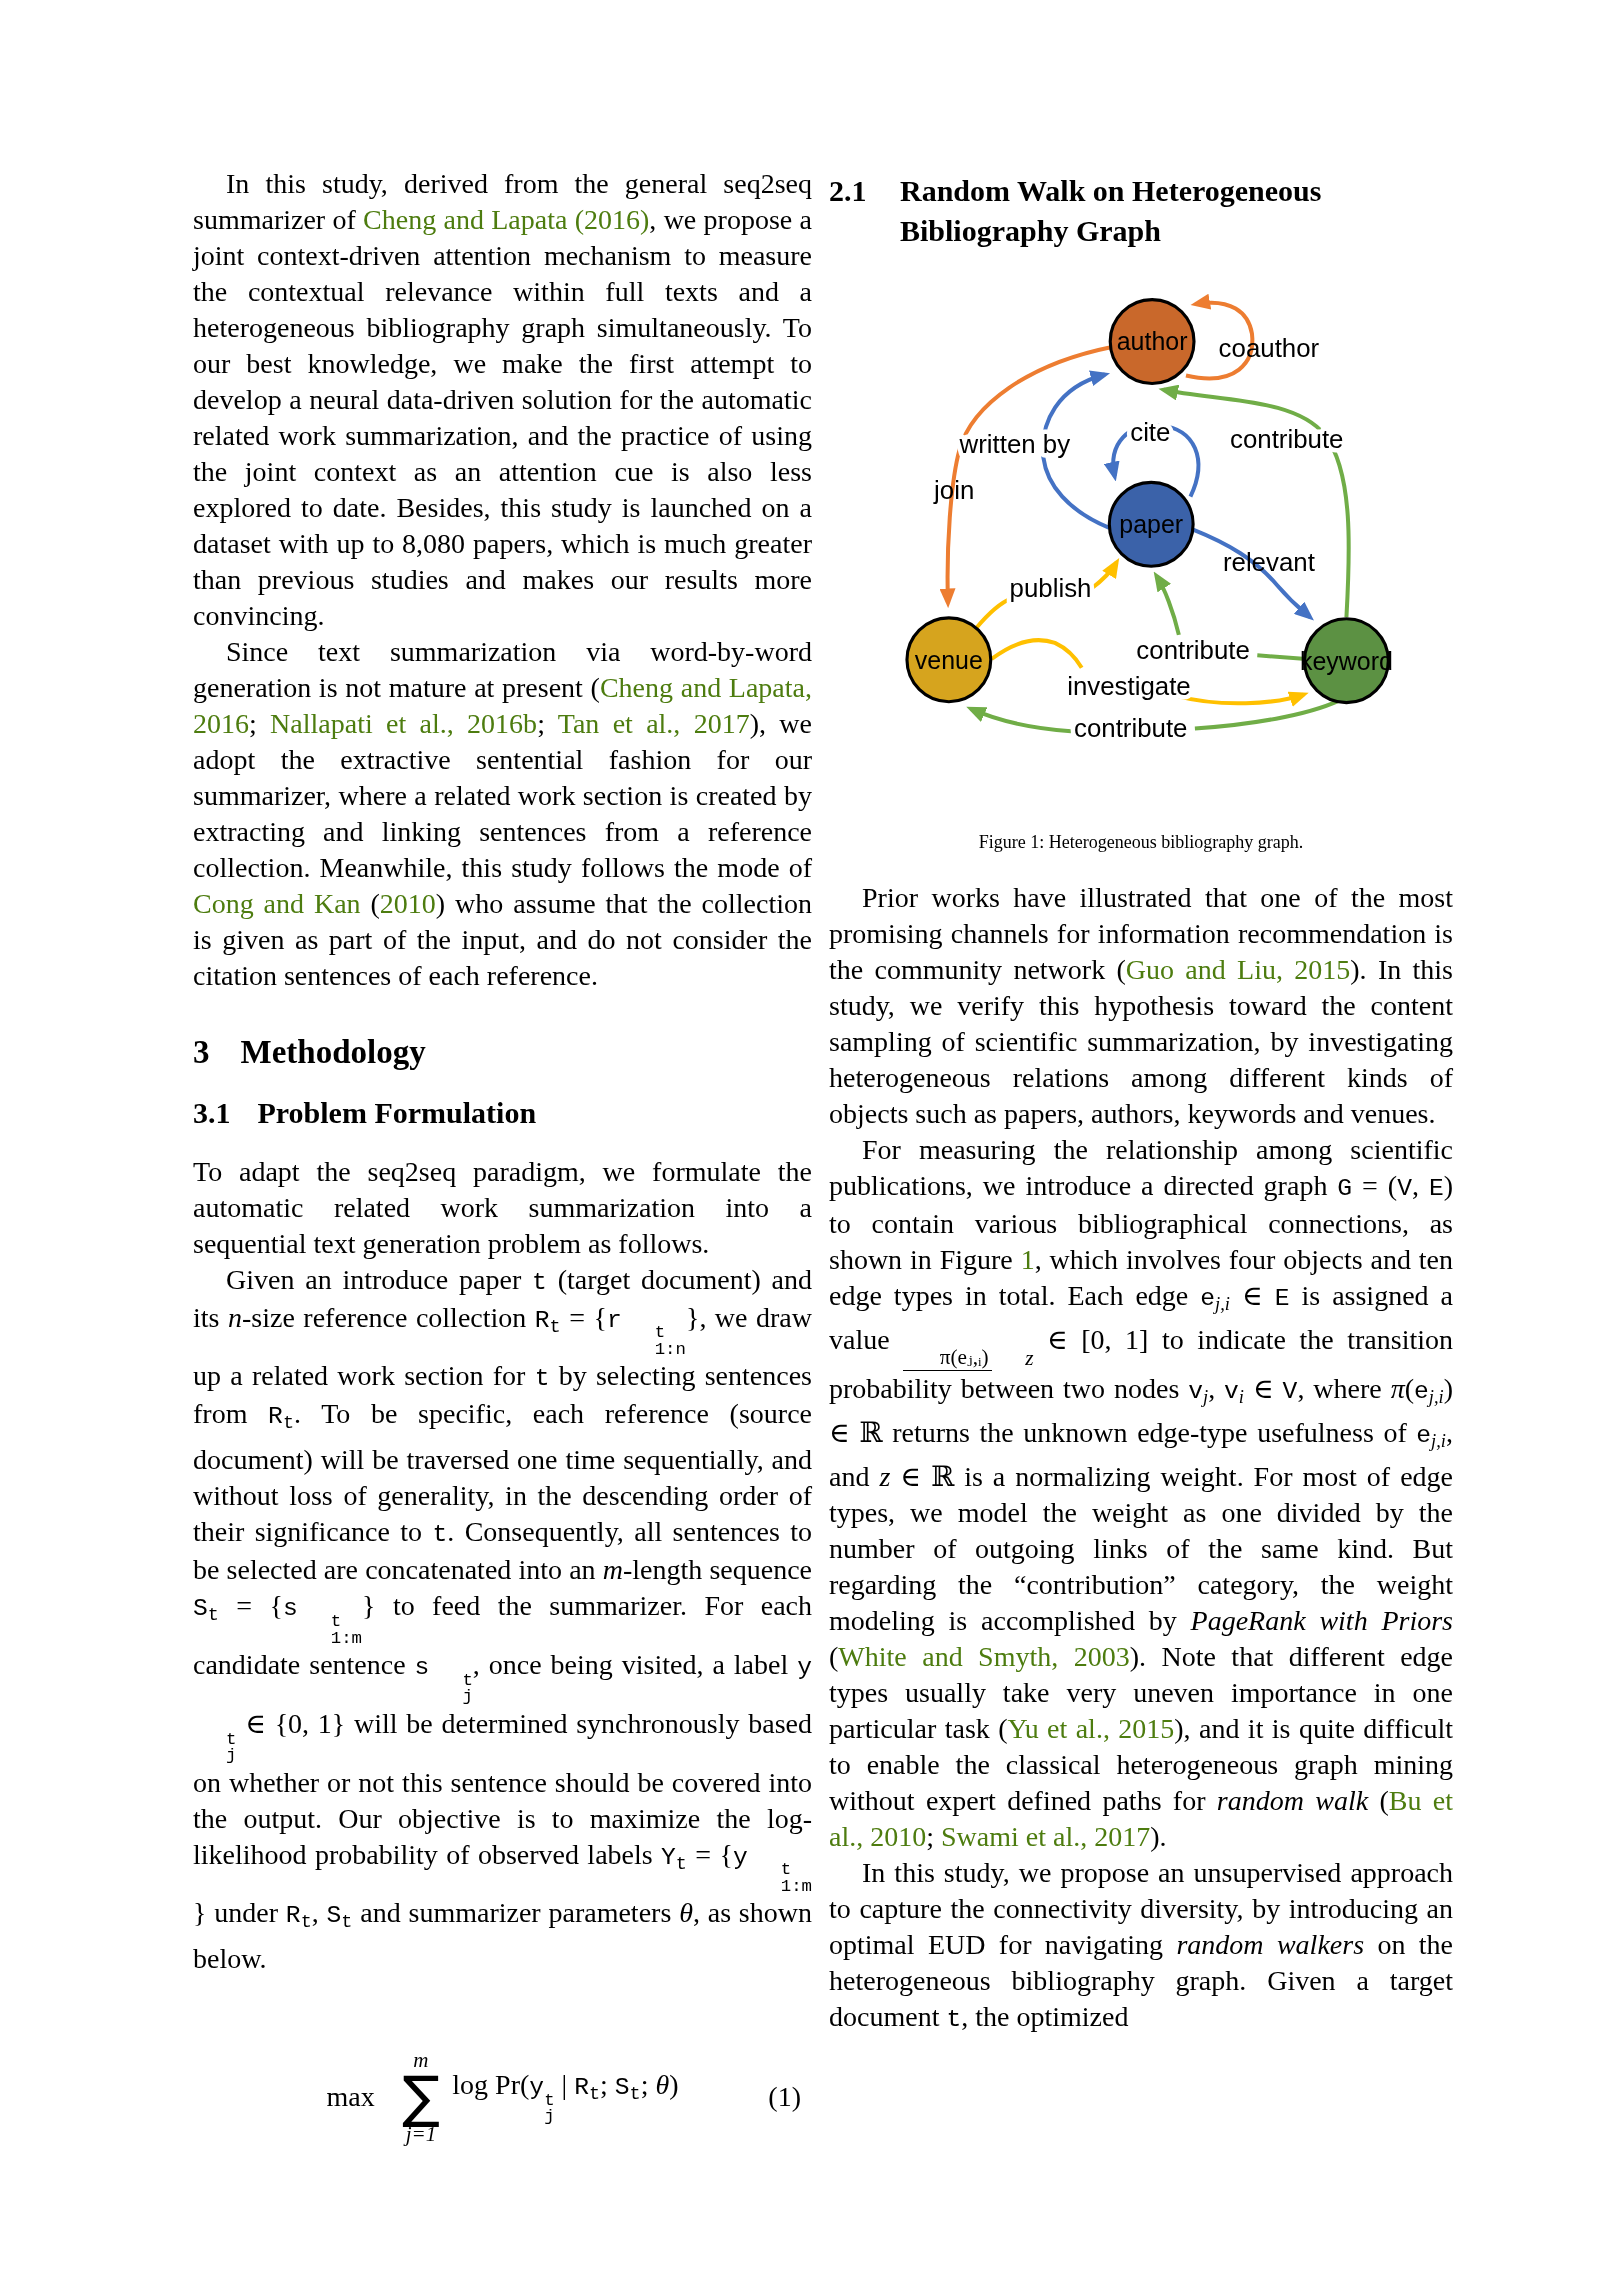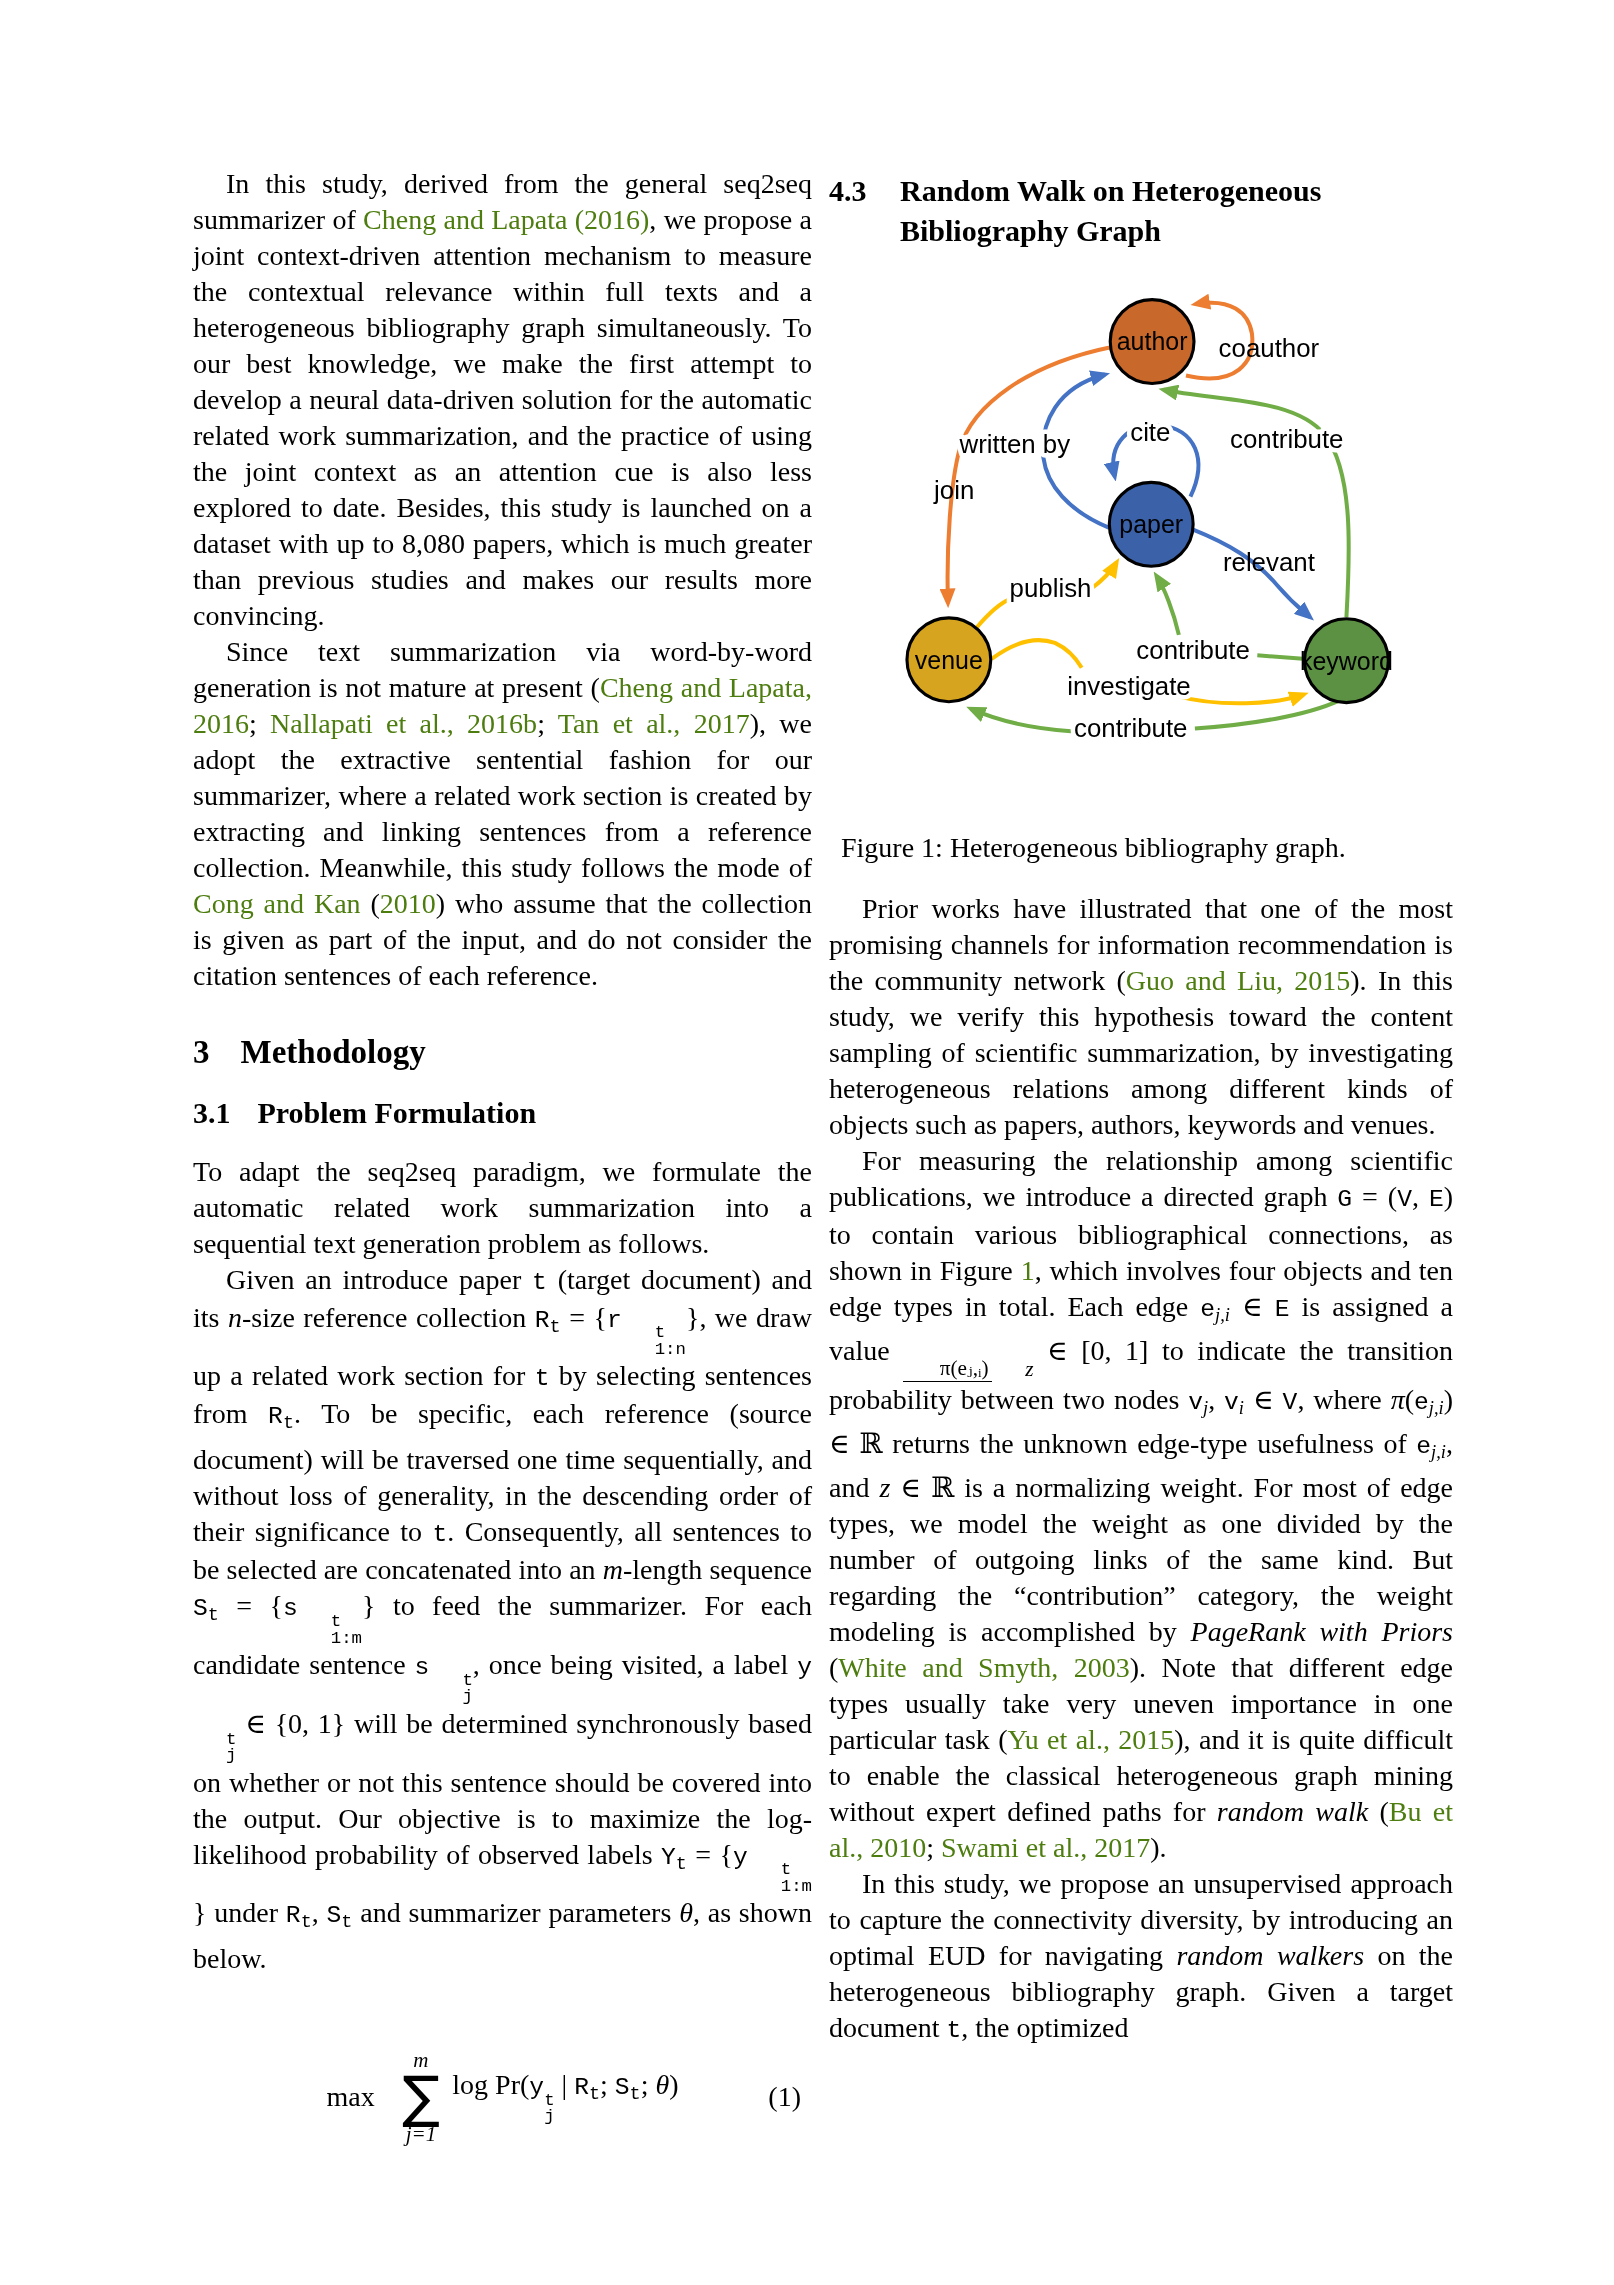--- a/index.html
+++ b/index.html
@@ -31,21 +31,21 @@
             justify-content:center;font-size:28px;}
   .eq-core{display:flex;align-items:center;}
   .eq-max{margin-right:22px;}
   .sum{display:inline-flex;flex-direction:column;align-items:center;line-height:1;margin:0 5.4px;}
   .sum-lim{font-size:21px;font-style:italic;line-height:1.1;}
   .sum-sigma{font-size:56px;font-family:"DejaVu Sans",sans-serif;line-height:0.9;}
   .eq-body{margin-left:7.2px;}
   .eq-tag{position:absolute;right:11px;top:50%;transform:translateY(-50%);}
   figure{margin:12px;padding:0;}
   .fig-wrap{margin-top:25px;}
-  .fig-caption{font-size:28px;text-align:left;margin-top:9px;}
+  .fig-caption{font-size:18px;text-align:center;margin-top:9px;}
   .edge-label{font-family:"Liberation Sans","DejaVu Sans",sans-serif;font-size:29px;fill:#000;
               text-anchor:middle;paint-order:stroke;stroke:#ffffff;stroke-width:10px;stroke-linejoin:round;}
   .edge-label.plain{stroke:none;}
   .node-label{font-family:"Liberation Sans","DejaVu Sans",sans-serif;font-size:28px;fill:#000;
               text-anchor:middle;}
   .gpath{fill:none;stroke-width:4.5px;}
   .p1{margin-top:27px;}
 </style>
 </head>
 <body>
@@ -95,21 +95,21 @@
               <span class="st-sub">j</span>
             </span><span> | </span><span class="s-tt">R</span><span class="s-tt s-sub">t</span><span>; </span><span class="s-tt">S</span><span class="s-tt s-sub">t</span><span>; </span><span class="s-i">θ</span><span>)</span></span>
       </span>
       <span class="eq-tag">(1)</span>
     </div>
   </div>
 
   <div class="col" id="col-right">
 
     <div class="h-right">
-      <span class="num">4.3</span>
+      <span class="num">2.1</span>
       <span class="ttl">Random Walk on Heterogeneous Bibliography Graph</span>
     </div>
 
     <figure class="fig-wrap">
       <svg width="624" height="543" viewBox="905 300 700 608" xmlns="http://www.w3.org/2000/svg">
         <defs>
           <marker id="ar-o" markerUnits="userSpaceOnUse" markerWidth="22" markerHeight="18" refX="16" refY="9" orient="auto">
             <path d="M0,0 L22,9 L0,18 Z" fill="#ED7D31"></path>
           </marker>
           <marker id="ar-b" markerUnits="userSpaceOnUse" markerWidth="22" markerHeight="18" refX="16" refY="9" orient="auto">

